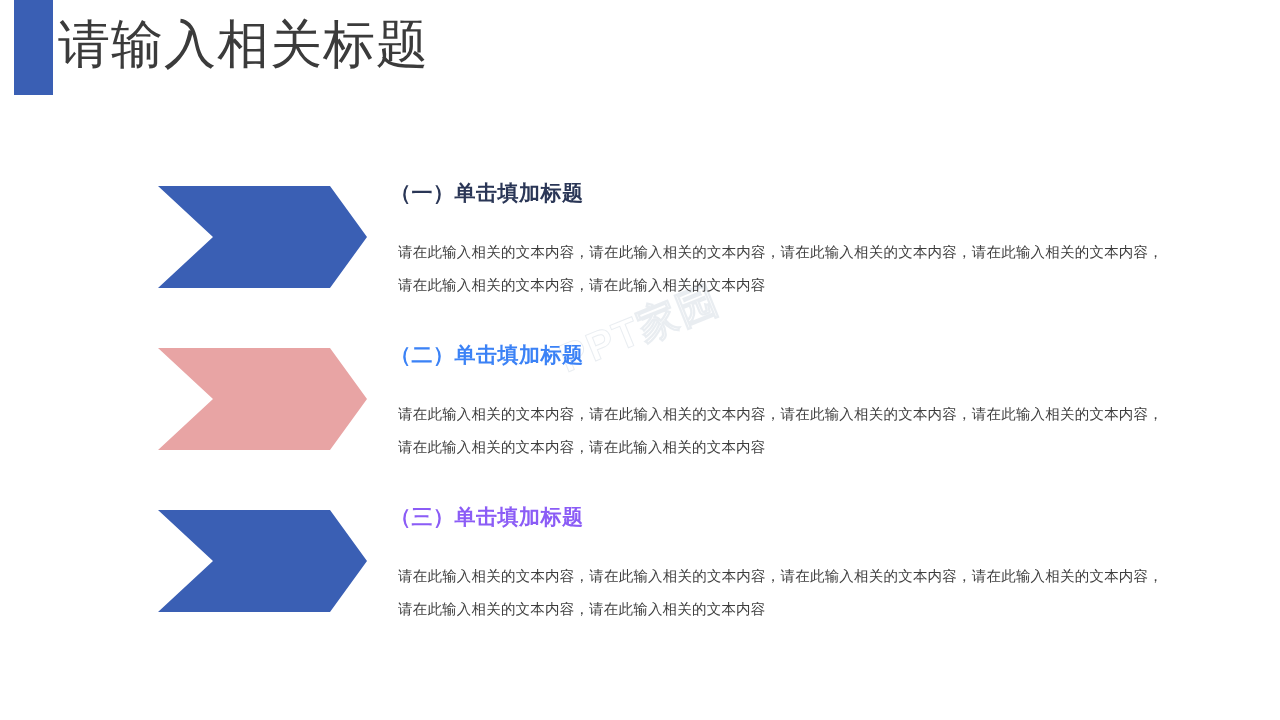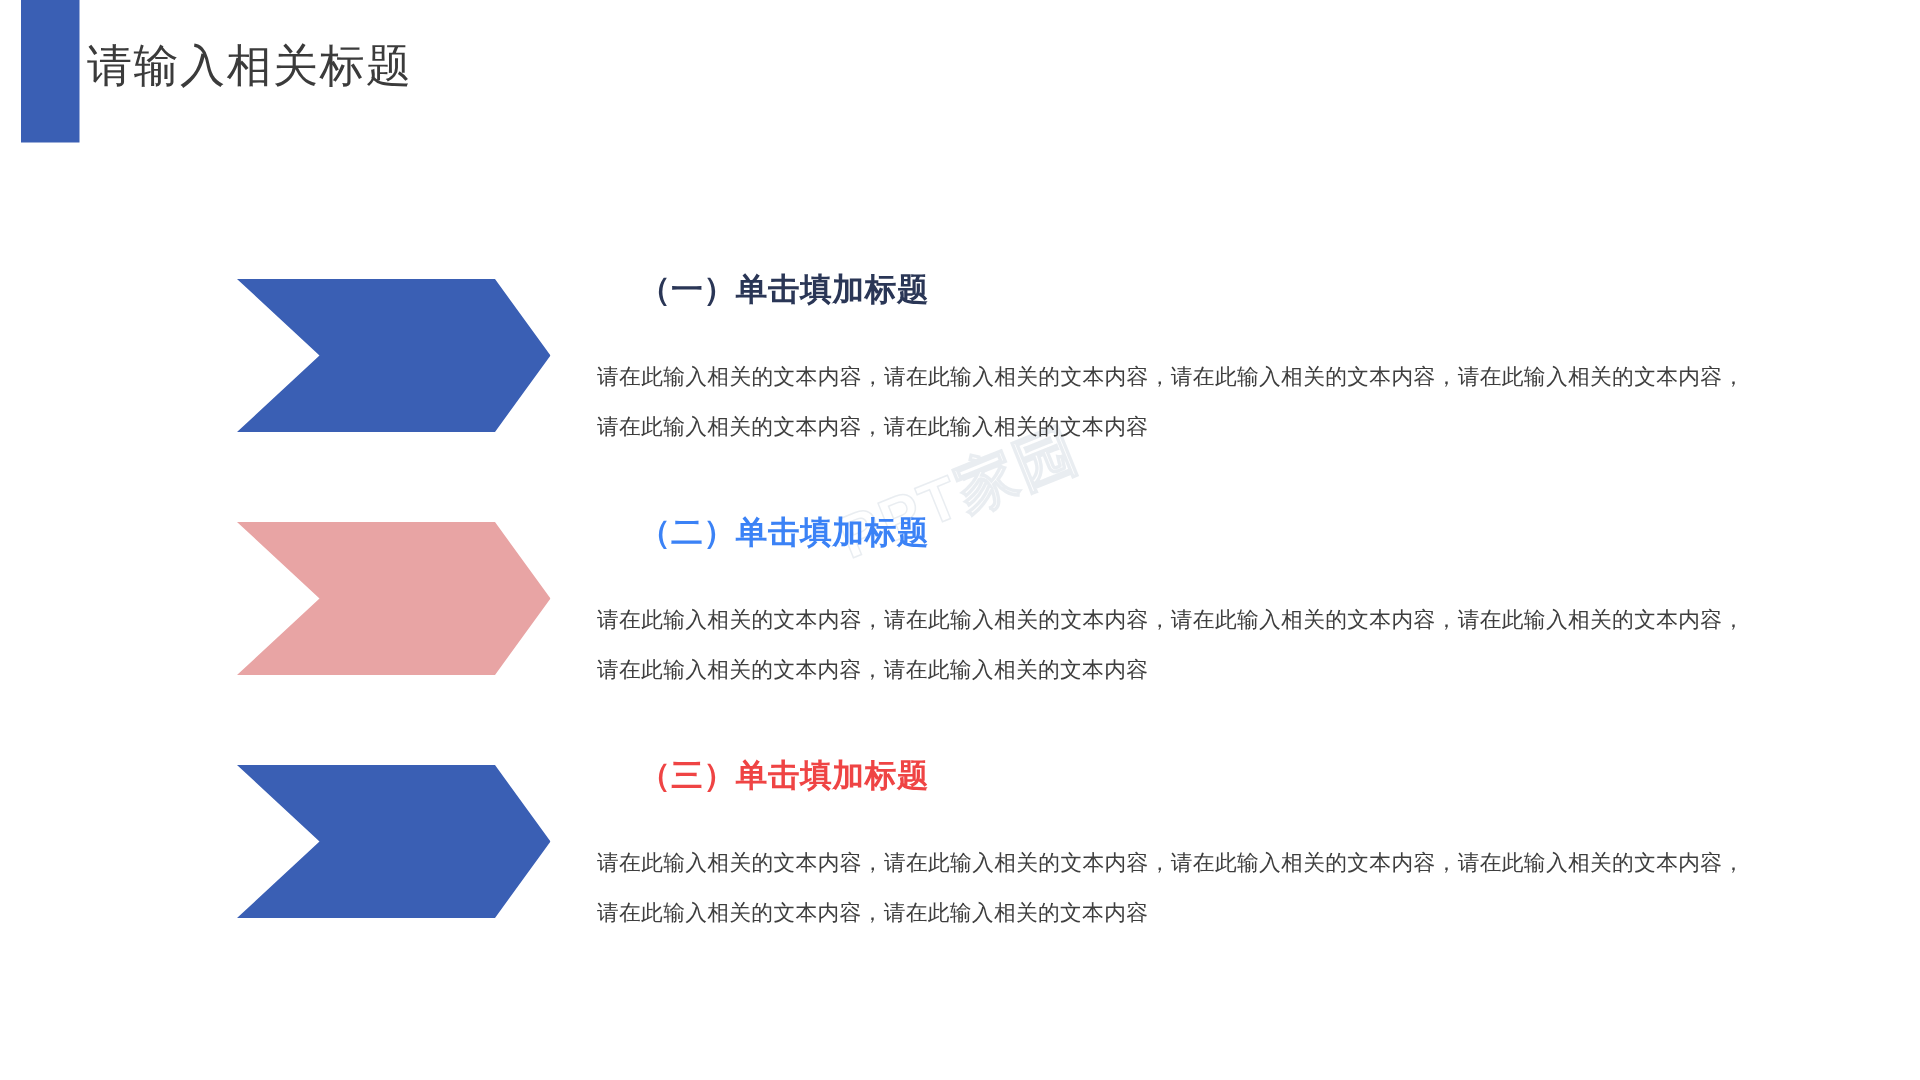--- a/index.html
+++ b/index.html
@@ -38,21 +38,21 @@
     top: 0;
     width: 39px;
     height: 95px;
     background: #3A5FB4;
   }
   .title-text {
     position: absolute;
     left: 58px;
     top: 15px;
     font-family: "Liberation Serif", "DejaVu Serif", serif;
-    font-size: 30px;
+    font-size: 52px;
     line-height: 60px;
     color: #3B3B3B;
     letter-spacing: 1px;
     white-space: nowrap;
   }
 
   
   .watermark {
     position: absolute;
     left: 560px;
@@ -104,21 +104,20 @@
     width: 780px;
   }
   .row-heading {
     font-family: "Liberation Serif", "DejaVu Serif", serif;
     font-size: 21px;
     font-weight: bold;
     color: #2A3656;
     line-height: 30px;
     letter-spacing: 0.5px;
     white-space: nowrap;
-    margin-left: 36px;
   }
   .row-body {
     margin-top: 28px;
     margin-left: 8px;
     width: 765px;
     font-family: "Liberation Sans", "DejaVu Sans", sans-serif;
     font-size: 14.5px;
     line-height: 33px;
     color: #3E3E3E;
     text-align: justify;
@@ -163,19 +162,19 @@
       </div>
     </div>
 
     <div class="row row-3">
       <div class="chevron">
         <svg width="209" height="102" viewBox="0 0 209 102" xmlns="http://www.w3.org/2000/svg">
           <polygon id="chev3" points="0,0 172,0 209,51 172,102 0,102 55,51" fill="#3A5FB4"></polygon>
         </svg>
       </div>
       <div class="row-texts">
-        <div class="row-heading" style="color: #ef4444;">（三）单击填加标题</div>
+        <div class="row-heading" style="color: #8b5cf6;">（三）单击填加标题</div>
         <div class="row-body" style="color: rgb(62, 62, 62);">请在此输入相关的文本内容，请在此输入相关的文本内容，请在此输入相关的文本内容，请在此输入相关的文本内容，请在此输入相关的文本内容，请在此输入相关的文本内容</div>
       </div>
     </div>
 
   </div>
 </div>
 
 </body></html>

